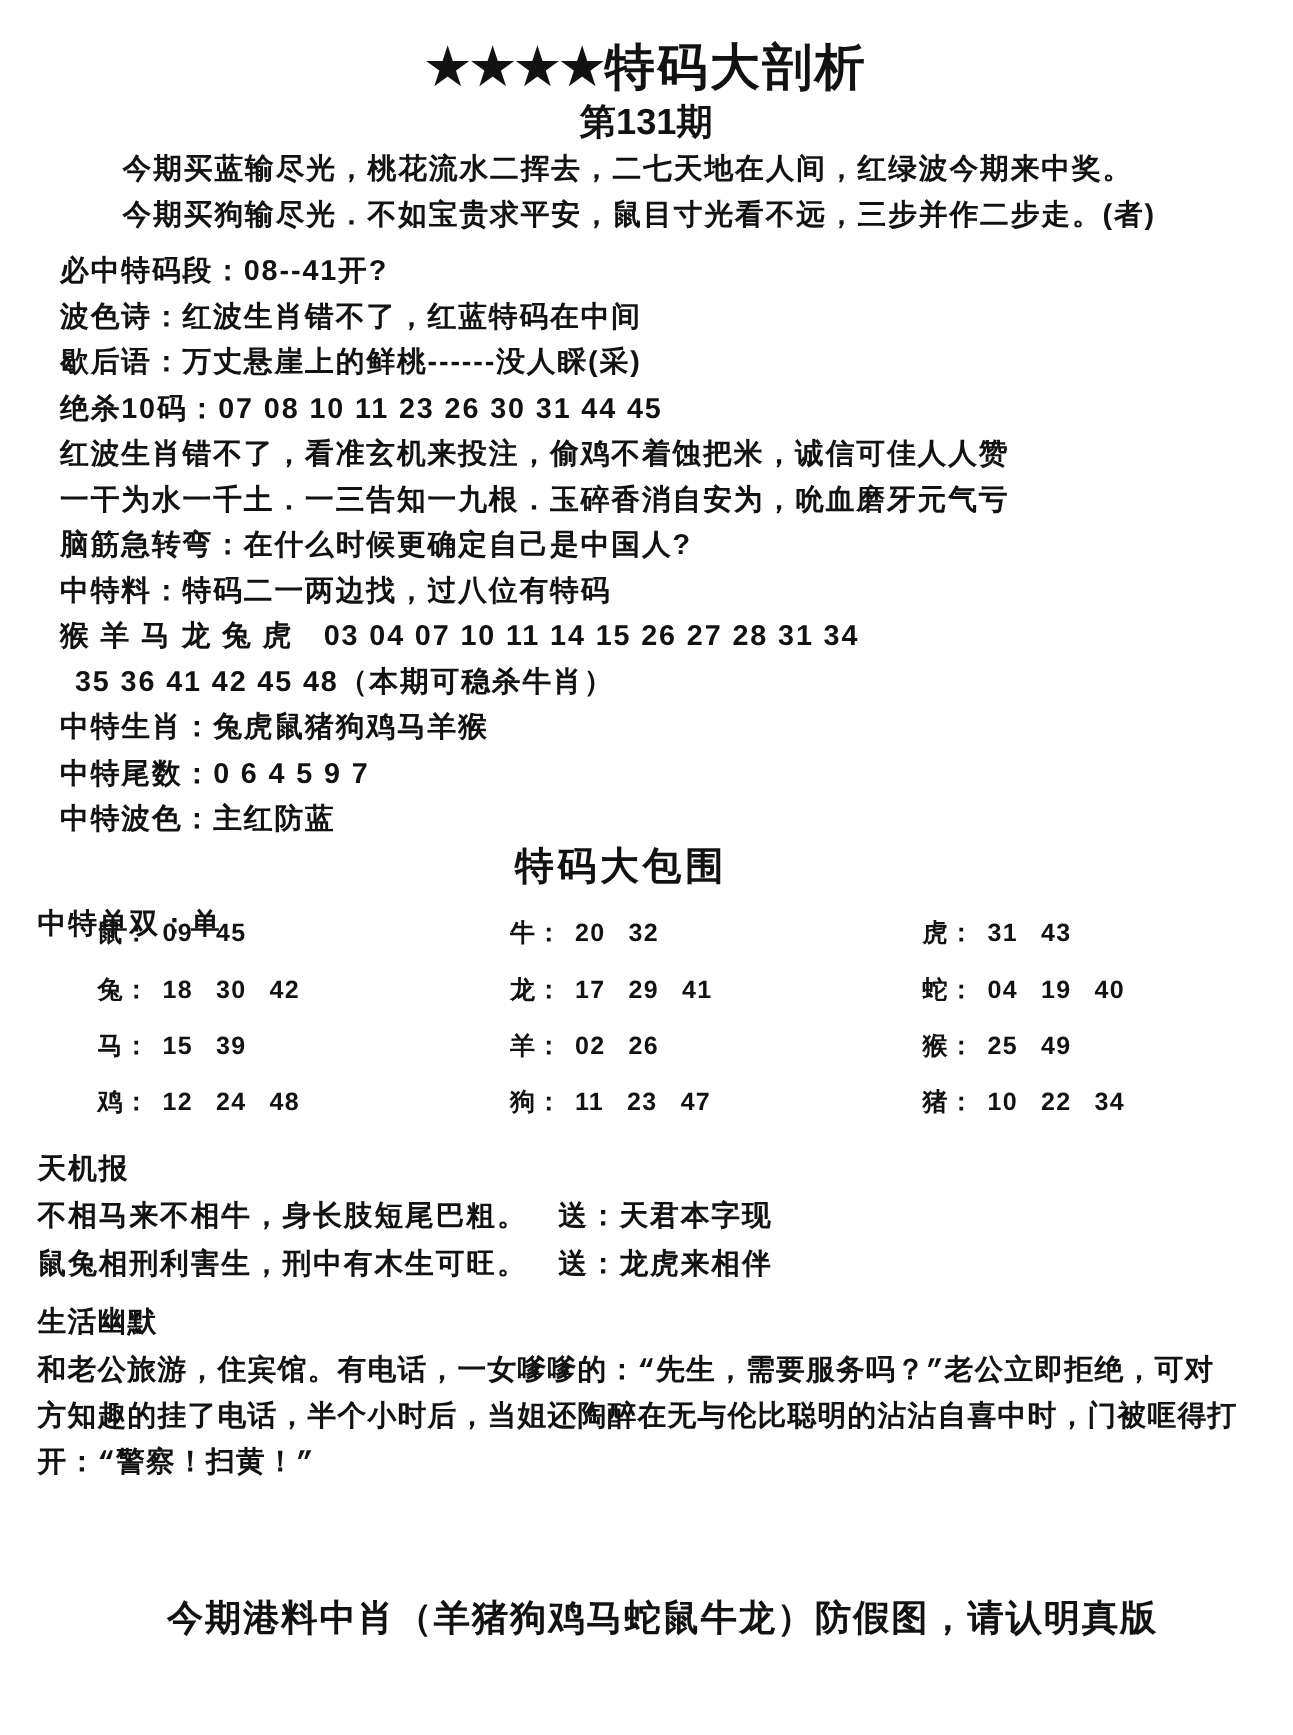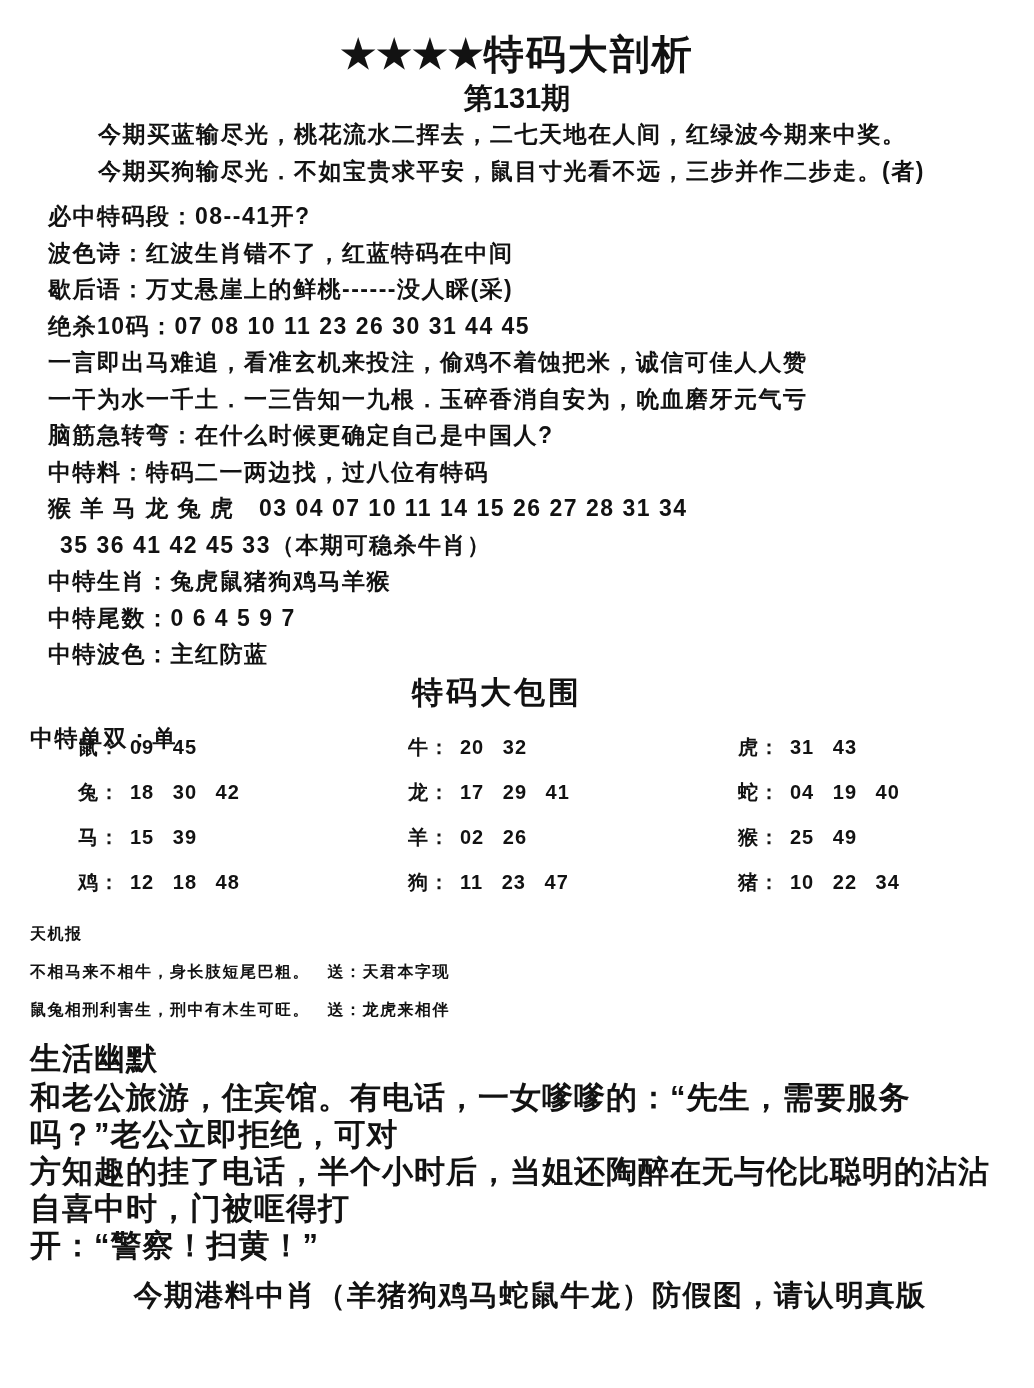--- a/index.html
+++ b/index.html
@@ -43,23 +43,23 @@
   }
   .baowei-grid {
     margin-top: 8px;
     padding-left: 78px;
     display: grid;
     grid-template-columns: 330px 330px auto;
     font-size: 20px;
   }
   .baowei-grid .cell { line-height: 45px; letter-spacing: 1px; }
   .baowei-grid .nums { margin-left: 10px; word-spacing: 12px; }
-  .tianji { padding-left: 30px; margin-top: 10px; font-size: 16px; }
+  .tianji { padding-left: 30px; margin-top: 10px; font-size: 23px; }
   .tianji p { margin: 0; line-height: 38px; letter-spacing: 1.5px; }
-  .humor { padding-left: 30px; padding-right: 20px; margin-top: 10px; font-size: 31px; }
+  .humor { padding-left: 30px; padding-right: 20px; margin-top: 10px; font-size: 23px; font-family: Liberation Mono, monospace; }
   .humor p { margin: 0; line-height: 37px; letter-spacing: 1px; }
   .humor .h-title { line-height: 40px; }
   .footer {
     position: absolute; left: 13px; top: 1272px; width: 100%;
     text-align: center; font-size: 29px;
   }
   .footer p { margin: 0; line-height: 46px; letter-spacing: 1.5px; }
 </style>
 </head>
 <body>
@@ -75,47 +75,47 @@
   <div class="intro">
     <p>今期买蓝输尽光，桃花流水二挥去，二七天地在人间，红绿波今期来中奖。</p>
     <p>今期买狗输尽光．不如宝贵求平安，鼠目寸光看不远，三步并作二步走。(者)</p>
   </div>
 
   <div class="tips">
     <p>必中特码段：08--41开?</p>
     <p>波色诗：红波生肖错不了，红蓝特码在中间</p>
     <p>歇后语：万丈悬崖上的鲜桃------没人睬(采)</p>
     <p>绝杀10码：07 08 10 11 23 26 30 31 44 45</p>
-    <p>一言即出马难追，看准玄机来投注，偷鸡不着蚀把米，诚信可佳人人赞</p>
+    <p>红波生肖错不了，看准玄机来投注，偷鸡不着蚀把米，诚信可佳人人赞</p>
     <p>一干为水一千土．一三告知一九根．玉碎香消自安为，吮血磨牙元气亏</p>
     <p>脑筋急转弯：在什么时候更确定自己是中国人?</p>
     <p>中特料：特码二一两边找，过八位有特码</p>
     <p>猴 羊 马 龙 兔 虎　03 04 07 10 11 14 15 26 27 28 31 34</p>
-    <p class="indent">35 36 41 42 45 33（本期可稳杀牛肖）</p>
+    <p class="indent">35 36 41 42 45 48（本期可稳杀牛肖）</p>
     <p>中特生肖：兔虎鼠猪狗鸡马羊猴</p>
     <p>中特尾数：0 6 4 5 9 7</p>
     <p>中特波色：主红防蓝</p>
   </div>
 
   <div class="danshuang-row">
     <span class="label">中特单双：单</span>
     <span class="big-title">特码大包围</span>
   </div>
 
   <div class="baowei-grid">
     <div class="cell"><span>鼠：</span><span class="nums">09 45</span></div>
     <div class="cell"><span>牛：</span><span class="nums">20 32</span></div>
     <div class="cell"><span>虎：</span><span class="nums">31 43</span></div>
     <div class="cell"><span>兔：</span><span class="nums">18 30 42</span></div>
     <div class="cell"><span>龙：</span><span class="nums">17 29 41</span></div>
     <div class="cell"><span>蛇：</span><span class="nums">04 19 40</span></div>
     <div class="cell"><span>马：</span><span class="nums">15 39</span></div>
     <div class="cell"><span>羊：</span><span class="nums">02 26</span></div>
     <div class="cell"><span>猴：</span><span class="nums">25 49</span></div>
-    <div class="cell"><span>鸡：</span><span class="nums">12 18 48</span></div>
+    <div class="cell"><span>鸡：</span><span class="nums">12 24 48</span></div>
     <div class="cell"><span>狗：</span><span class="nums">11 23 47</span></div>
     <div class="cell"><span>猪：</span><span class="nums">10 22 34</span></div>
   </div>
 
   <div class="tianji">
     <p>天机报</p>
     <p>不相马来不相牛，身长肢短尾巴粗。　送：天君本字现</p>
     <p>鼠兔相刑利害生，刑中有木生可旺。　送：龙虎来相伴</p>
   </div>
 

